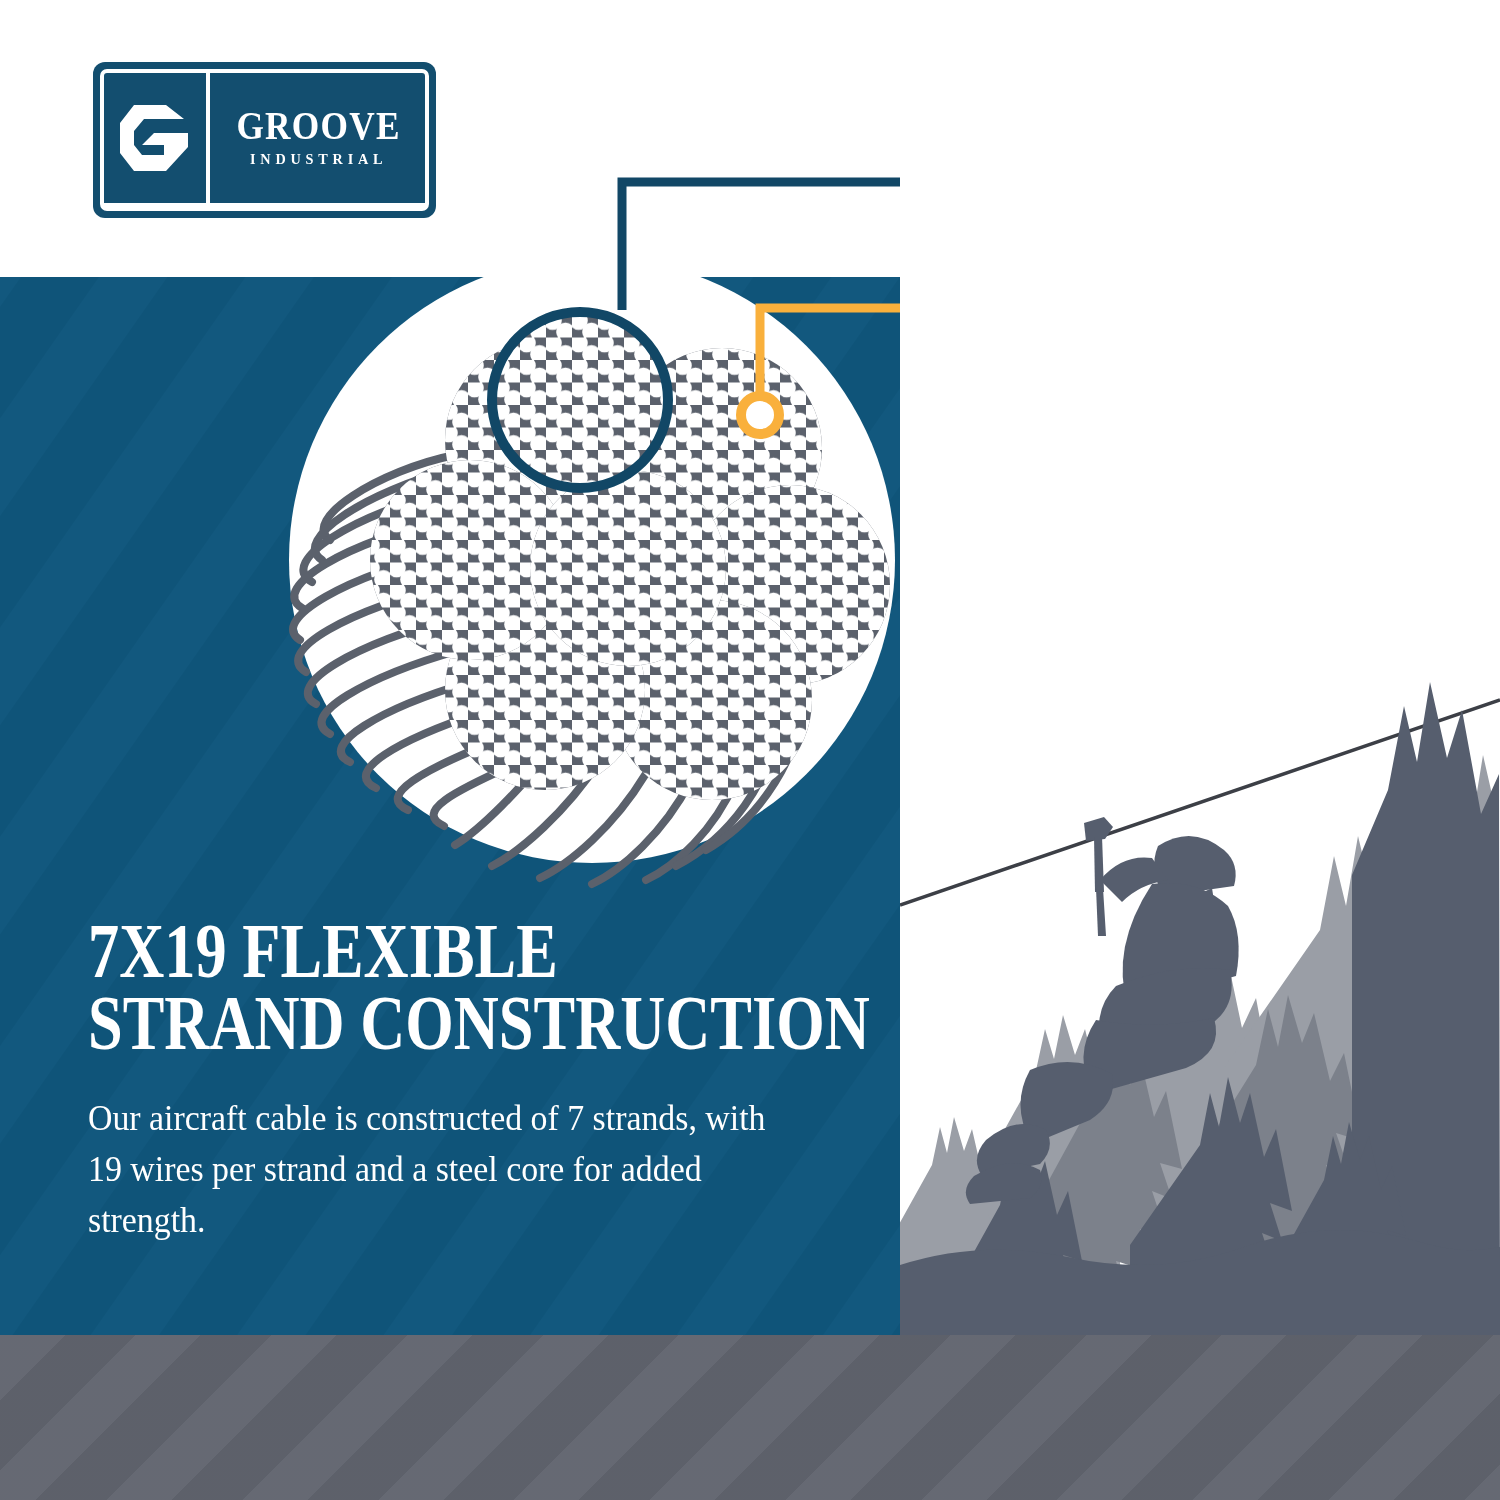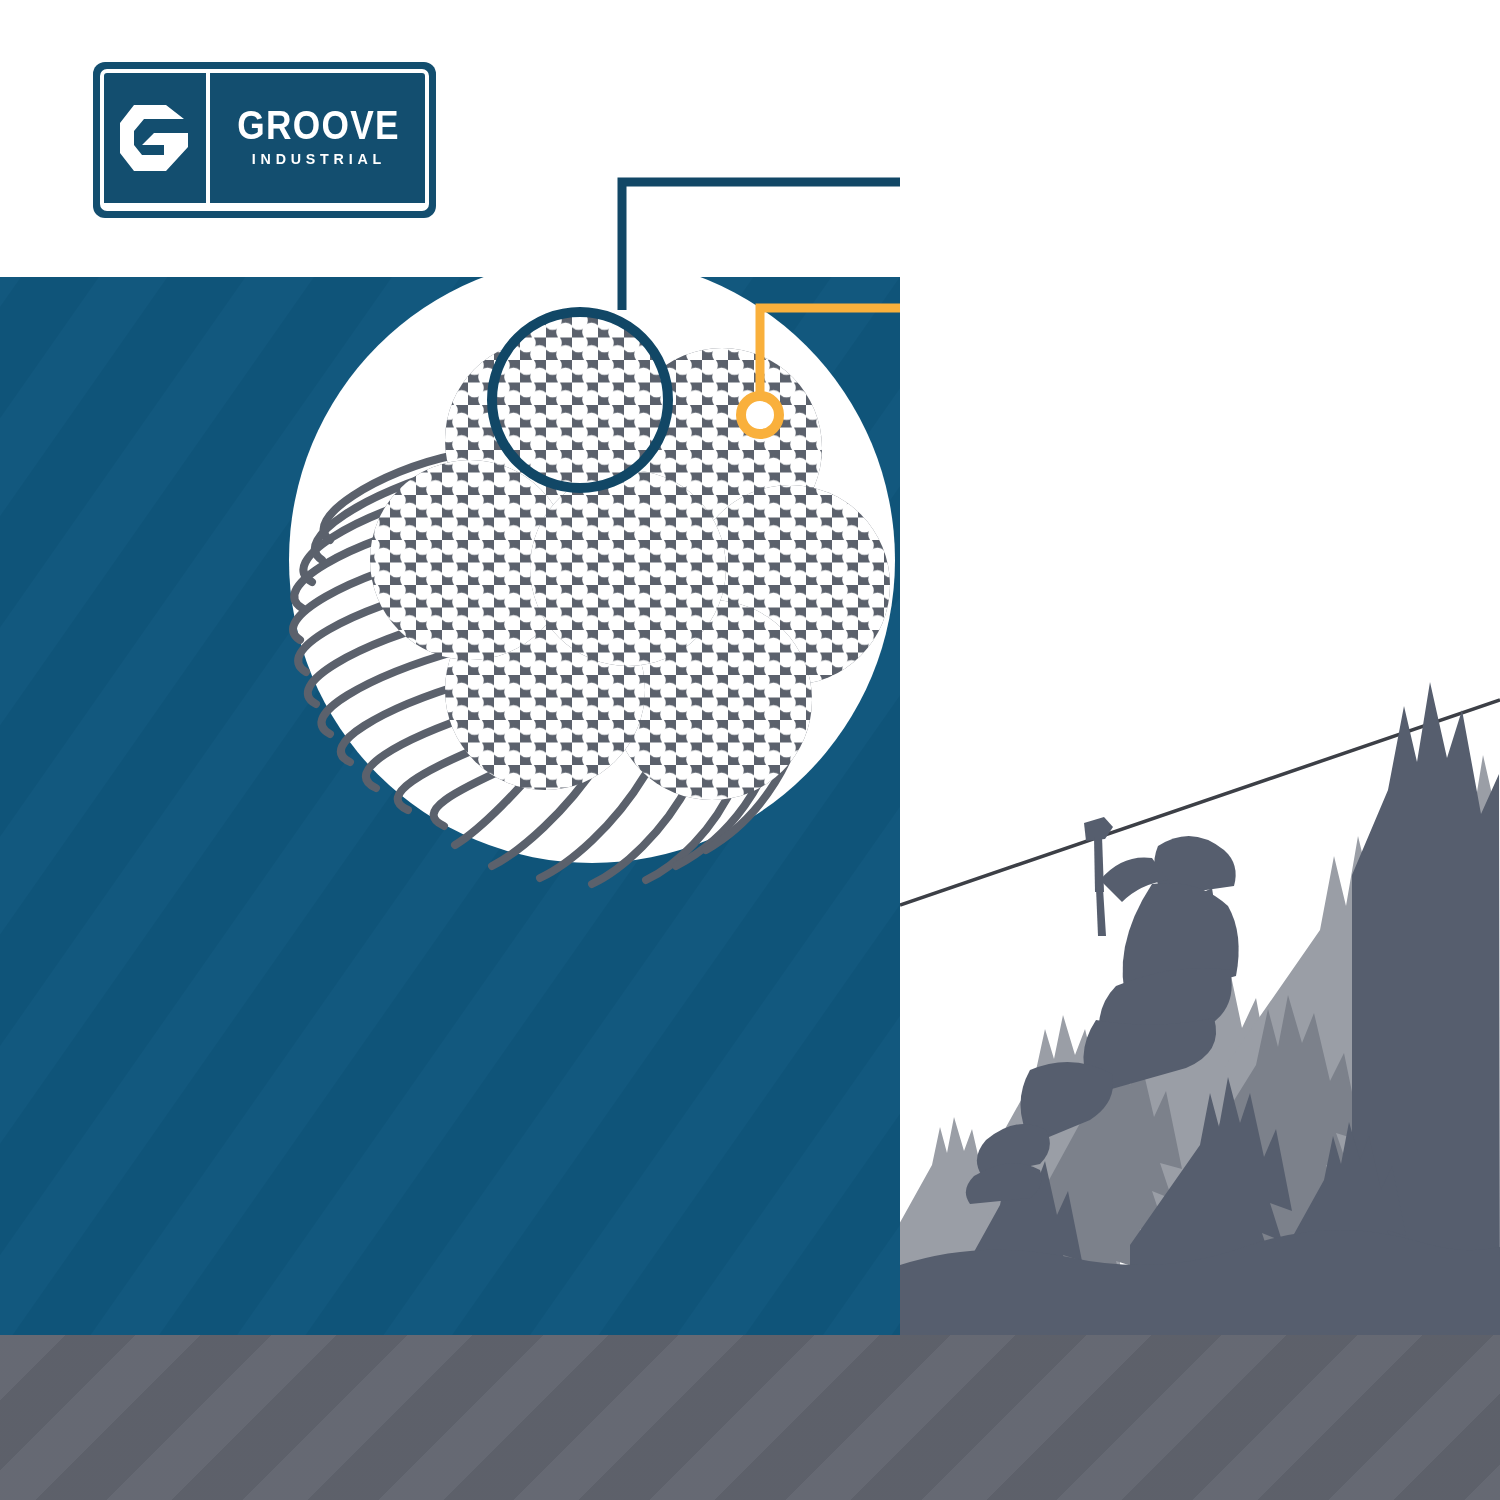--- a/index.html
+++ b/index.html
@@ -1,18 +1,18 @@
 <!DOCTYPE html>
 <html><head>
 <meta charset="utf-8">
 <style>
   html,body{margin:0;padding:0;background:#fff;}
   body{width:1500px;height:1500px;overflow:hidden;
        font-family:"Liberation Sans","DejaVu Sans",sans-serif;}
-  #stage{position:relative;width:1500px;height:1500px;background:#ffffff;overflow:hidden;}
+  #stage{position:relative;width:1500px;height:1500px;background:#ffffff;overflow:hidden;font-family:Liberation Serif, serif;}
 
   
   .ground{position:absolute;left:0;bottom:0;width:1500px;height:165px;
           background:
             repeating-linear-gradient(135deg,
               rgba(255,255,255,.035) 0px, rgba(255,255,255,.035) 46px,
               rgba(0,0,0,.035) 46px, rgba(0,0,0,.035) 96px),
             #60646e;}
 
   
@@ -279,16 +279,21 @@
         <path d="M196,1020 q58,10 118,-2 q10,34 -28,50 l-92,26 q-22,-38 2,-74 Z"></path>
 
         <path d="M130,1070 q42,-18 82,4 q6,28 -22,46 l-58,24 q-22,-38 -2,-74 Z"></path>
 
         <path d="M86,1140 q32,-26 60,-10 q10,18 -6,34 l-58,12 q-12,-18 4,-36 Z"></path>
         <path d="M74,1176 q36,-22 66,-6 q6,16 -10,28 l-60,6 q-10,-14 4,-28 Z"></path>
       </g>
     </svg>
   </div>
 
+  <div class="copy">
+    <div class="headline">7X19 FLEXIBLE</div>
+    <div class="headline">STRAND CONSTRUCTION</div>
+    <div class="body">Our aircraft cable is constructed of 7 strands, with 19 wires per strand and a steel core for added strength.</div>
+  </div>
 
   <div class="ground"></div>
 
 </div>
 
 </body></html>

